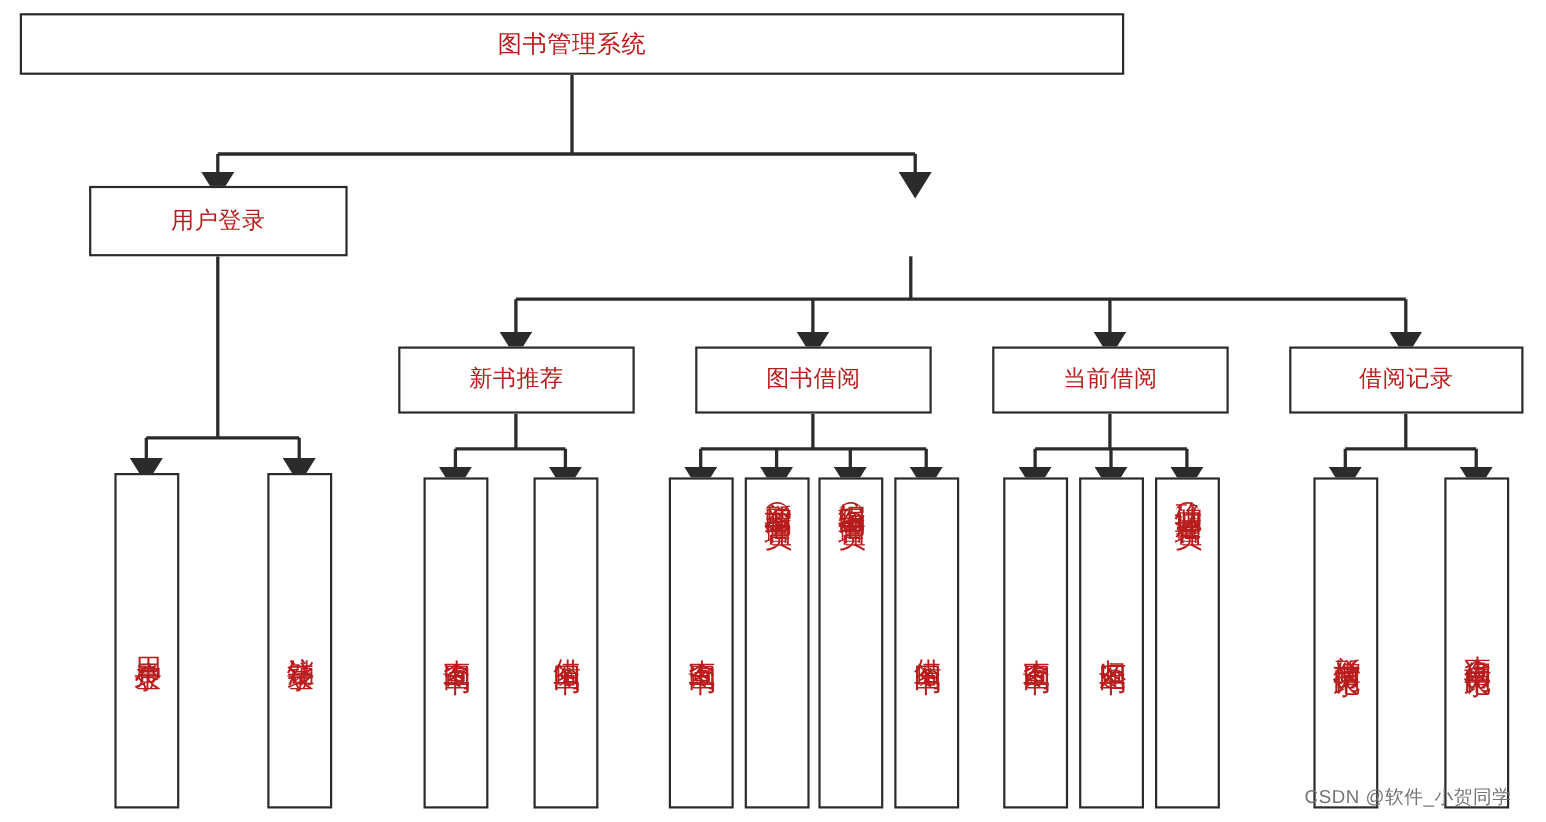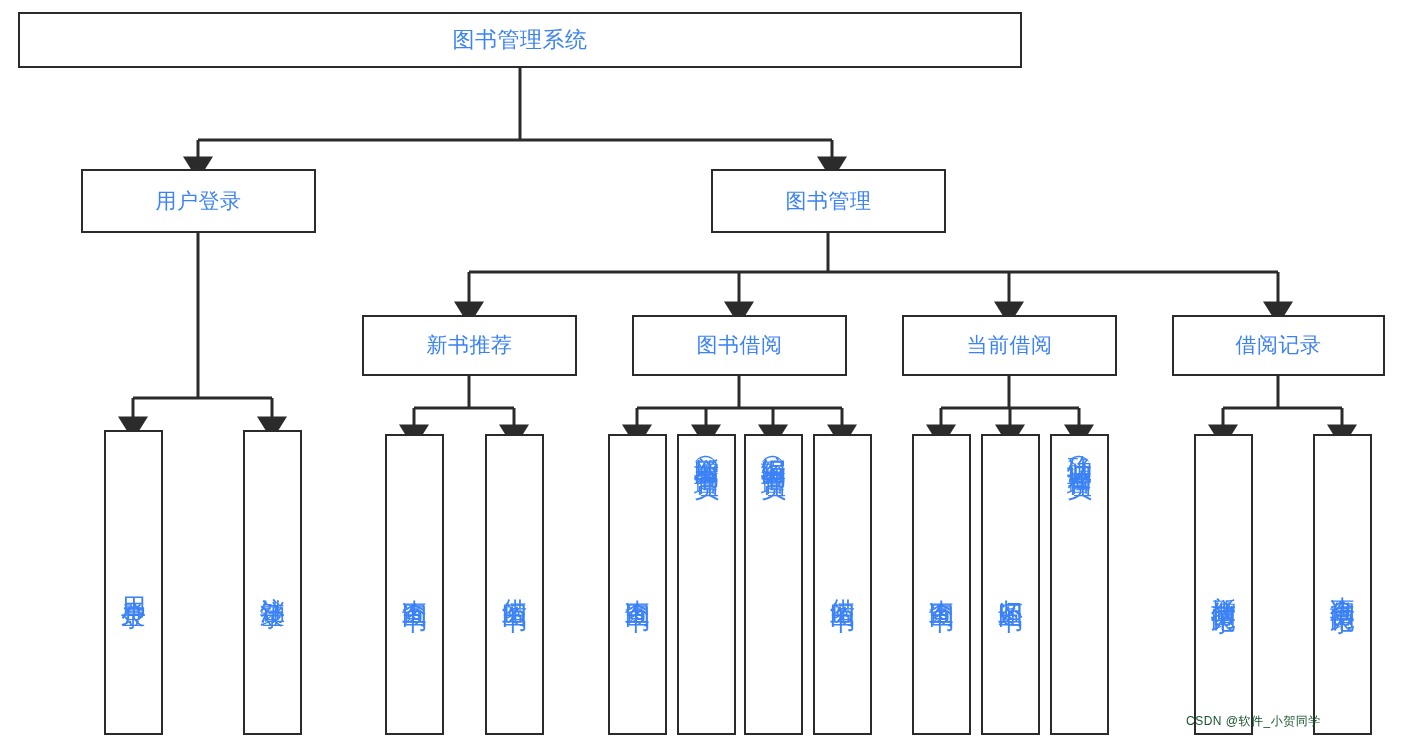--- a/index.html
+++ b/index.html
@@ -25,21 +25,21 @@
     height: 747px;
   }
   .node {
     position: absolute;
     box-sizing: border-box;
     border: 2px solid #2b2b2b;
     background: #ffffff;
     display: flex;
     align-items: center;
     justify-content: center;
-    color: #3b82f6;
+    color: #b91c1c;
   }
   .node .label {
     display: block;
     text-align: center;
     line-height: 1.18;
   }
   
   .node.horiz .label {
     font-size: 21px;
     letter-spacing: 0.5px;
@@ -63,22 +63,22 @@
     white-space: nowrap;
   }
   .node.vert.mid .label {
     margin-top: auto;
     margin-bottom: auto;
   }
   .watermark {
     position: absolute;
     left: 1186px;
     top: 713px;
-    font-size: 12px;
-    color: #14532d;
+    font-size: 17px;
+    color: #737373;
     white-space: nowrap;
     letter-spacing: 0.5px;
     text-align: right;
   }
 </style>
 </head>
 <body>
 
 <div id="canvas">
 
@@ -132,23 +132,20 @@
     </g>
   </svg>
 
   <div class="node horiz root" style="left:18px; top:12px; width:1004px; height:56px;">
     <span class="label">图书管理系统</span>
   </div>
 
   <div class="node horiz" style="left:81px; top:169px; width:235px; height:64px;">
     <span class="label">用户登录</span>
   </div>
-  <div class="node horiz" style="left:711px; top:169px; width:235px; height:64px;">
-    <span class="label">图书管理</span>
-  </div>
 
   <div class="node horiz" style="left:632px; top:315px; width:215px; height:61px;">
     <span class="label">图书借阅</span>
   </div>
   <div class="node horiz" style="left:362px; top:315px; width:215px; height:61px;">
     <span class="label">新书推荐</span>
   </div>
   <div class="node horiz" style="left:1172px; top:315px; width:213px; height:61px;">
     <span class="label">借阅记录</span>
   </div>

